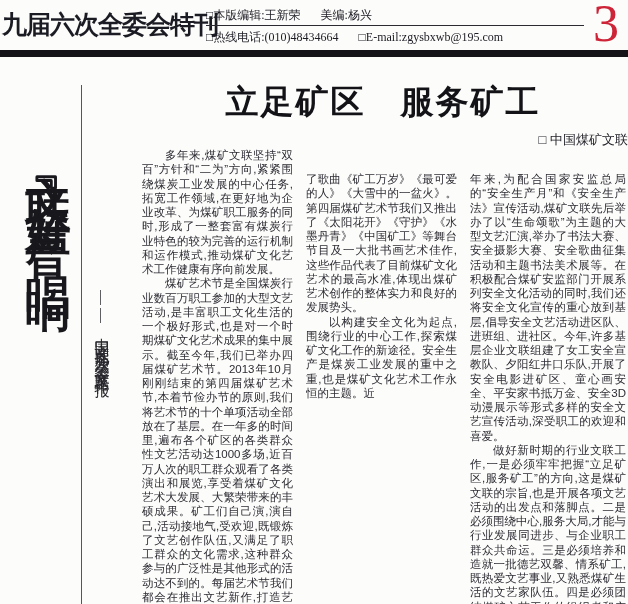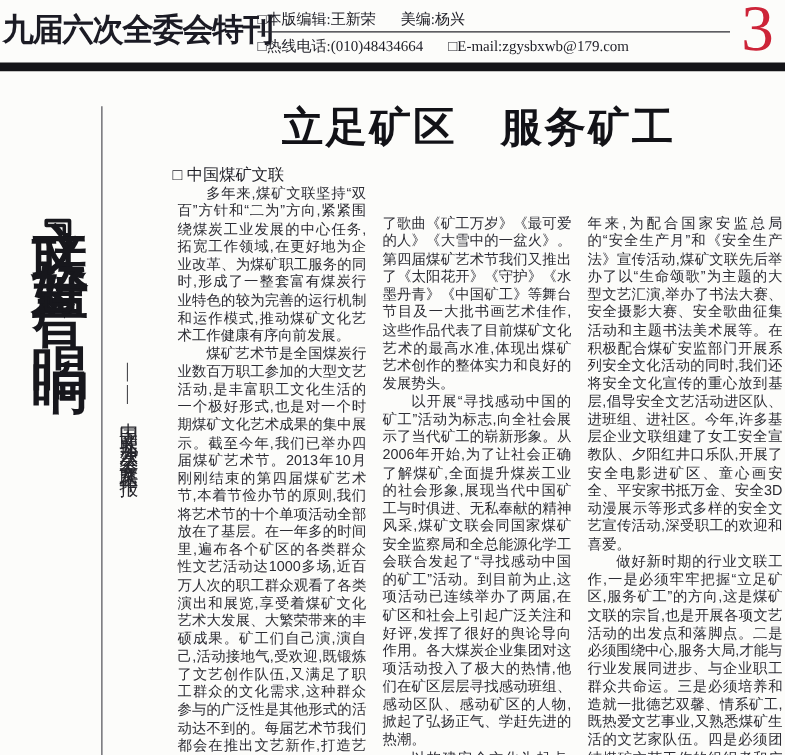--- a/index.html
+++ b/index.html
@@ -104,21 +104,21 @@
     text-align: center;
     font-family: "Liberation Sans", "DejaVu Sans", sans-serif;
     font-weight: 900;
     font-size: 33px;
     letter-spacing: 2px;
     color: #121217;
     white-space: nowrap;
   }
   .byline {
     margin-top: 6px;
-    text-align: left;
+    text-align: right;
     font-family: "Liberation Sans", "DejaVu Sans", sans-serif;
     font-size: 13px;
     color: #1e1e26;
   }
   .columns {
     position: absolute;
     left: 4px; top: 91px;
     width: 484px; height: 456px;
     display: flex;
     overflow: hidden;
@@ -145,21 +145,21 @@
 <div class="page">
 
   <header class="masthead">
     <div class="masthead-title">九届六次全委会特刊</div>
     <div class="masthead-info">
       <div class="info-line">
         <span>□本版编辑:王新荣</span><span class="gap"></span><span>美编:杨兴</span>
       </div>
       <div class="info-rule"></div>
       <div class="info-line">
-        <span>□热线电话:(010)48434664</span><span class="gap"></span><span>□E-mail:zgysbxwb@179.com</span>
+        <span>□热线电话:(010)48434664</span><span class="gap"></span><span>□E-mail:zgysbxwb@195.com</span>
       </div>
     </div>
     <div class="page-number">3</div>
   </header>
 
   <div class="black-bar"></div>
 
   <aside class="sidebar">
     <div class="v-headline">文联『好声音』 唱响</div>
     <div class="v-rule"></div>
@@ -170,21 +170,20 @@
     <h1 class="headline">立足矿区　服务矿工</h1>
     <div class="byline">□ 中国煤矿文联</div>
 
     <div class="columns">
       <div class="col">
         <p>多年来,煤矿文联坚持“双百”方针和“二为”方向,紧紧围绕煤炭工业发展的中心任务,拓宽工作领域,在更好地为企业改革、为煤矿职工服务的同时,形成了一整套富有煤炭行业特色的较为完善的运行机制和运作模式,推动煤矿文化艺术工作健康有序向前发展。</p>
         <p>煤矿艺术节是全国煤炭行业数百万职工参加的大型文艺活动,是丰富职工文化生活的一个极好形式,也是对一个时期煤矿文化艺术成果的集中展示。截至今年,我们已举办四届煤矿艺术节。2013年10月刚刚结束的第四届煤矿艺术节,本着节俭办节的原则,我们将艺术节的十个单项活动全部放在了基层。在一年多的时间里,遍布各个矿区的各类群众性文艺活动达1000多场,近百万人次的职工群众观看了各类演出和展览,享受着煤矿文化艺术大发展、大繁荣带来的丰硕成果。矿工们自己演,演自己,活动接地气,受欢迎,既锻炼了文艺创作队伍,又满足了职工群众的文化需求,这种群众参与的广泛性是其他形式的活动达不到的。每届艺术节我们都会在推出文艺新作,打造艺术精品上下功夫、花气力。第三届煤矿艺术节我们推出</p>
       </div>
       <div class="col">
         <p class="cont">了歌曲《矿工万岁》《最可爱的人》《大雪中的一盆火》。第四届煤矿艺术节我们又推出了《太阳花开》《守护》《水墨丹青》《中国矿工》等舞台节目及一大批书画艺术佳作,这些作品代表了目前煤矿文化艺术的最高水准,体现出煤矿艺术创作的整体实力和良好的发展势头。</p>
-        <p>以开展“寻找感动中国的矿工”活动为标志,向全社会展示了当代矿工的崭新形象。从2006年开始,为了让社会正确了解煤矿,全面提升煤炭工业的社会形象,展现当代中国矿工与时俱进、无私奉献的精神风采,煤矿文联会同国家煤矿安全监察局和全总能源化学工会联合发起了“寻找感动中国的矿工”活动。到目前为止,这项活动已连续举办了两届,在矿区和社会上引起广泛关注和好评,发挥了很好的舆论导向作用。各大煤炭企业集团对这项活动投入了极大的热情,他们在矿区层层寻找感动班组、感动区队、感动矿区的人物,掀起了弘扬正气、学赶先进的热潮。</p>
         <p>以构建安全文化为起点,围绕行业的中心工作,探索煤矿文化工作的新途径。安全生产是煤炭工业发展的重中之重,也是煤矿文化艺术工作永恒的主题。近</p>
       </div>
       <div class="col">
         <p class="cont">年来,为配合国家安监总局的“安全生产月”和《安全生产法》宣传活动,煤矿文联先后举办了以“生命颂歌”为主题的大型文艺汇演,举办了书法大赛、安全摄影大赛、安全歌曲征集活动和主题书法美术展等。在积极配合煤矿安监部门开展系列安全文化活动的同时,我们还将安全文化宣传的重心放到基层,倡导安全文艺活动进区队、进班组、进社区。今年,许多基层企业文联组建了女工安全宣教队、夕阳红井口乐队,开展了安全电影进矿区、童心画安全、平安家书抵万金、安全3D动漫展示等形式多样的安全文艺宣传活动,深受职工的欢迎和喜爱。</p>
         <p>做好新时期的行业文联工作,一是必须牢牢把握“立足矿区,服务矿工”的方向,这是煤矿文联的宗旨,也是开展各项文艺活动的出发点和落脚点。二是必须围绕中心,服务大局,才能与行业发展同进步、与企业职工群众共命运。三是必须培养和造就一批德艺双馨、情系矿工,既热爱文艺事业,又熟悉煤矿生活的文艺家队伍。四是必须团结煤矿文艺工作的组织者和广大文艺工作者,形成协作共事的良好氛围,才能促进煤矿文艺事业的繁荣发展。</p>
       </div>
     </div>
   </main>
 
 </div>

